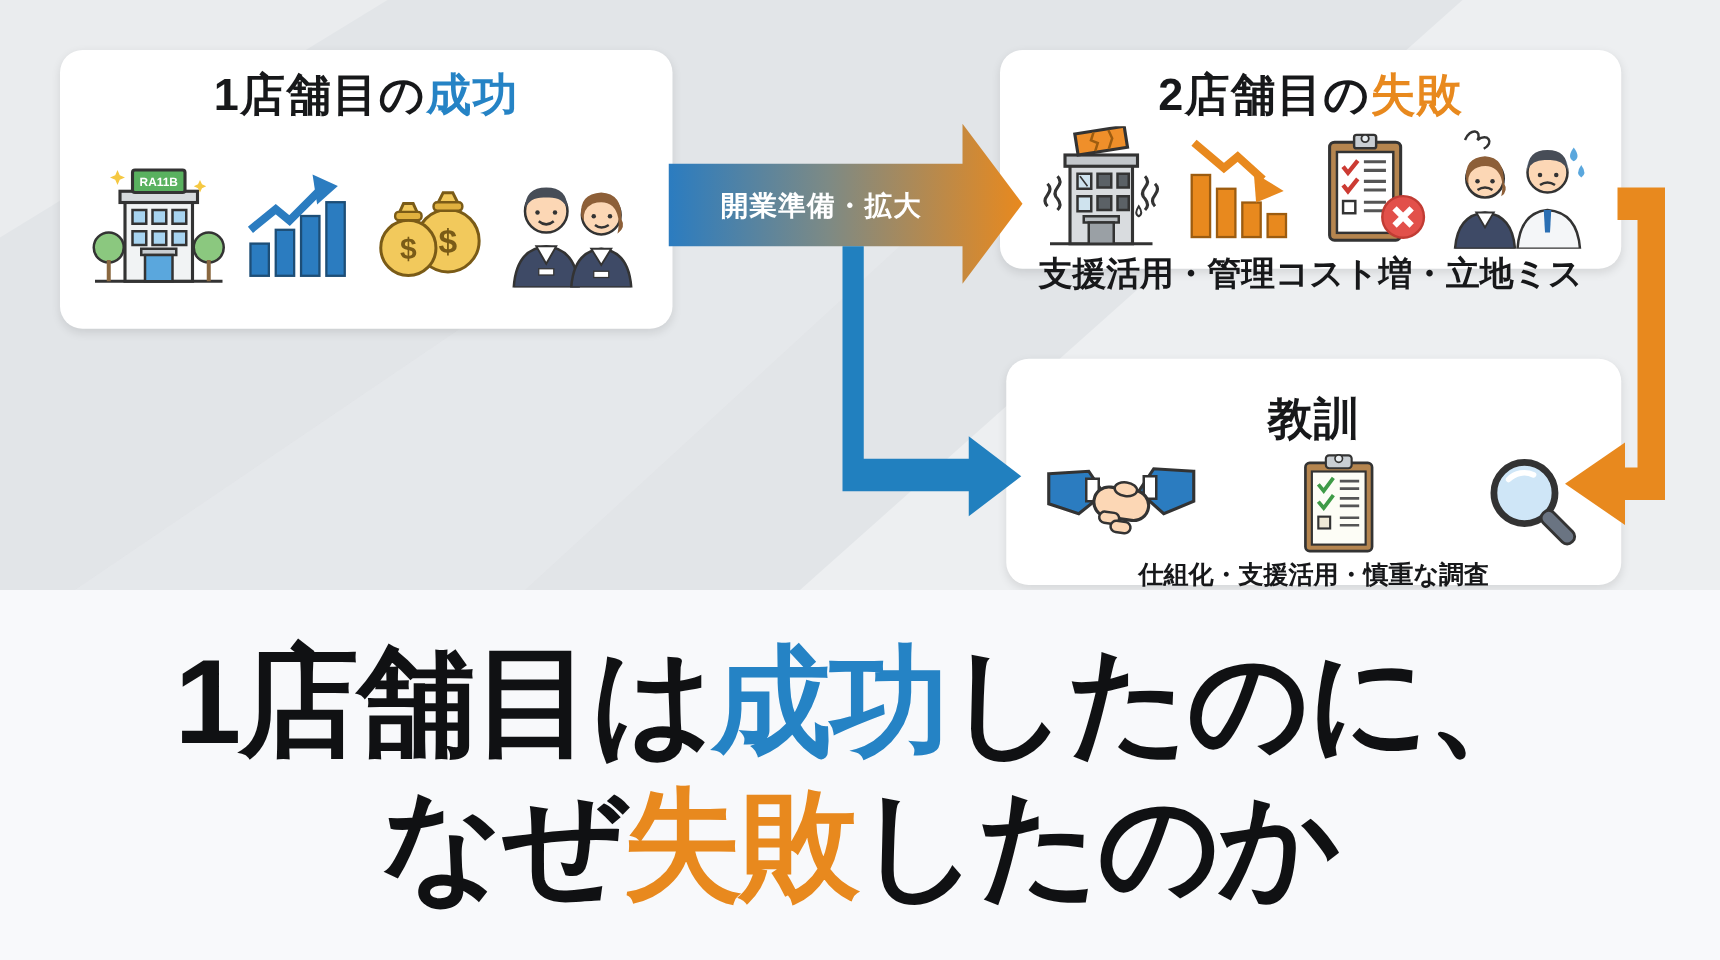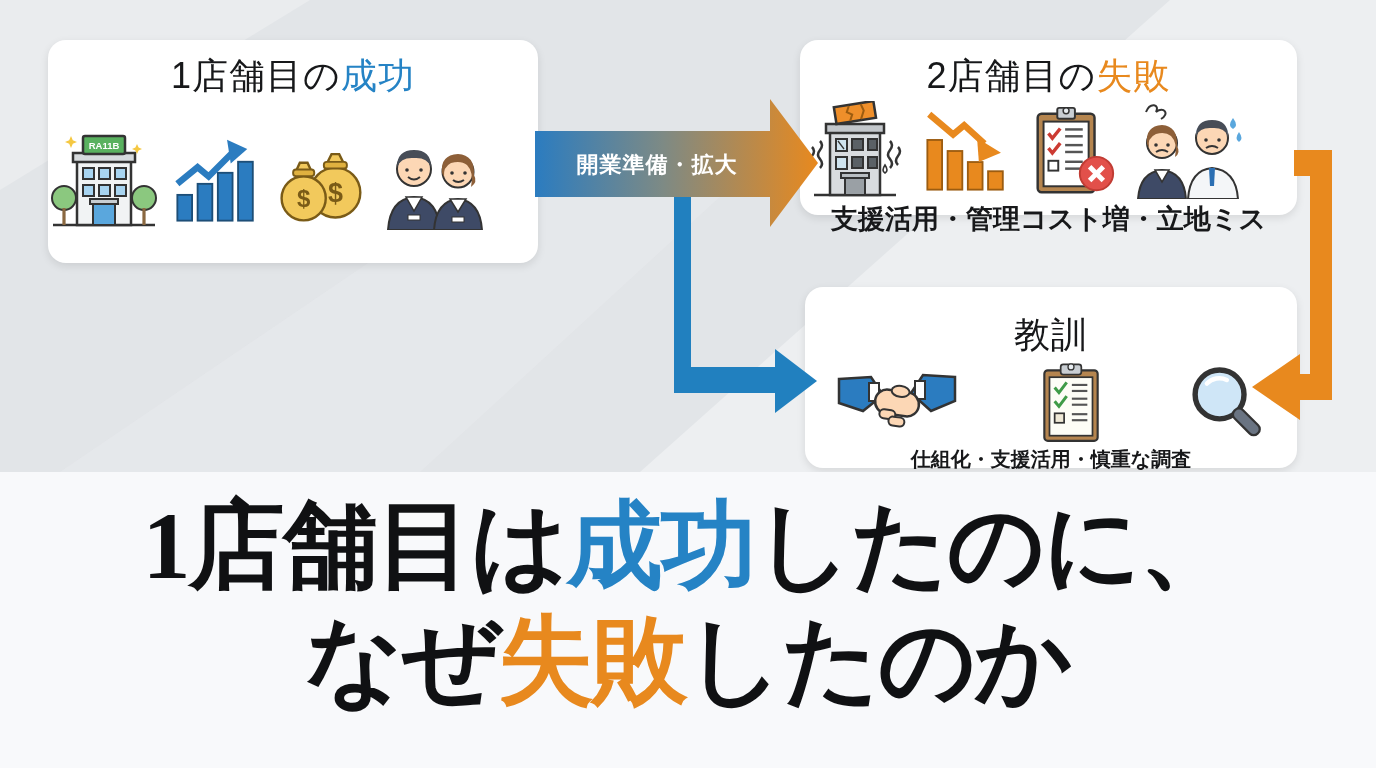--- a/index.html
+++ b/index.html
@@ -4,41 +4,41 @@
 <style>
   html,body{margin:0;padding:0;}
   body{font-family:"Liberation Sans","DejaVu Sans",sans-serif;}
   .frame{position:relative;width:1376px;height:768px;overflow:hidden;background:#e4e7ea;}
 
   
   .stage{position:absolute;left:0;top:0;width:1376px;height:472px;background:#e2e5e8;box-shadow:0 5px 9px rgba(0,0,0,.10);}
   .stage-bg{position:absolute;inset:0;}
 
   .card{position:absolute;background:#ffffff;border-radius:18px;box-shadow:0 3px 8px rgba(0,0,0,.10);display:flex;flex-direction:column;align-items:center;}
-  .card-title{font-weight:400;font-size:36px;color:#17181a;letter-spacing:1px;margin-top:12px;white-space:nowrap;}
+  .card-title{font-weight:700;font-size:36px;color:#17181a;letter-spacing:1px;margin-top:12px;white-space:nowrap;}
   .accent-blue{color:#2583c5;}
   .accent-orange{color:#e8891e;}
-  .icon-row{flex:1;display:flex;align-items:center;gap:10px;width:100%;}
+  .icon-row{flex:1;display:flex;align-items:center;justify-content:center;gap:10px;width:100%;}
   .caption{font-weight:900;color:#17181a;white-space:nowrap;margin-bottom:12px;}
 
   .success-card{left:48px;top:40px;width:490px;height:223px;}
   .failure-card{left:800px;top:40px;width:497px;height:175px;}
   .lesson-card{left:805px;top:287px;width:492px;height:181px;}
   .success-card .caption{font-size:30px;}
   .failure-card .caption{font-size:27px;}
   .lesson-card .caption{font-size:20px;}
   .lesson-card .card-title{margin-top:24px;}
   .lesson-card .icon-row{padding:0 26px;justify-content:space-between;box-sizing:border-box;}
 
   .arrow-layer{position:absolute;inset:0;pointer-events:none;}
   .arrow-label{position:absolute;left:548px;top:147px;width:218px;height:36px;display:flex;align-items:center;justify-content:center;color:#ffffff;font-weight:900;font-size:22px;white-space:nowrap;letter-spacing:1px;}
 
   
   .bottom{position:absolute;left:0;top:472px;width:1376px;height:296px;background:#f8f9fb;text-align:center;}
-  .headline{font-weight:900;color:#101113;font-size:96px;line-height:1.20;letter-spacing:-2px;margin-top:16px;white-space:nowrap;font-family:Liberation Serif, serif;}
+  .headline{font-weight:900;color:#101113;font-size:96px;line-height:1.20;letter-spacing:-2px;margin-top:32px;white-space:nowrap;}
   .headline div{margin:0;}
 </style>
 </head>
 <body>
 
 <div class="frame">
 
   <div class="stage">
 
     <svg class="stage-bg" viewBox="0 0 1376 472" width="1376" height="472">

